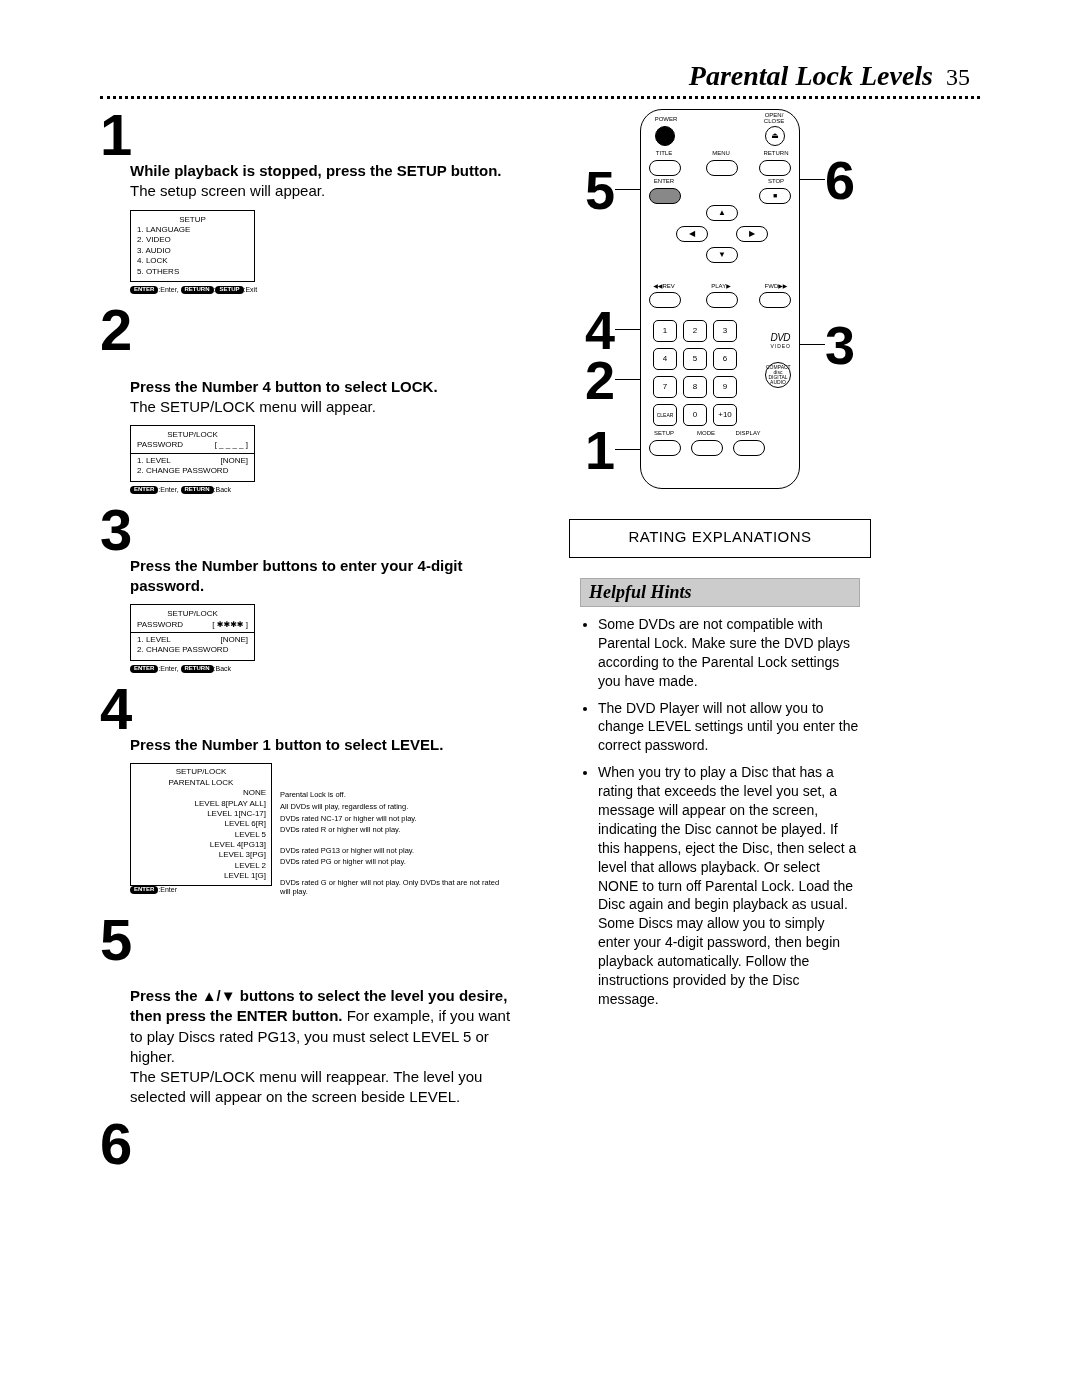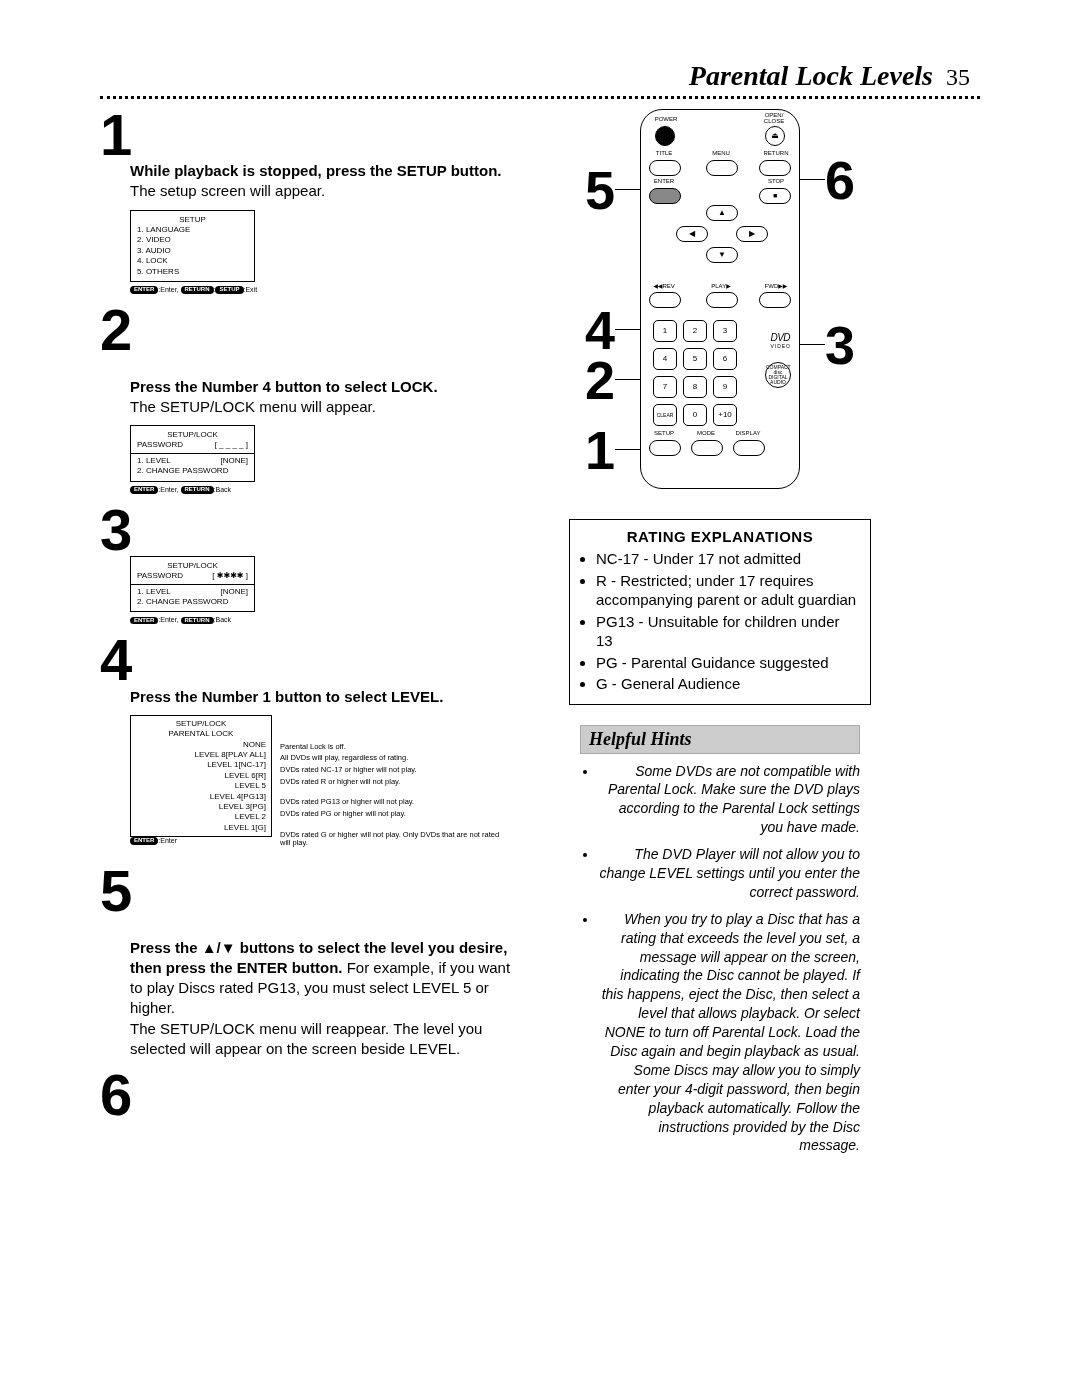--- a/index.html
+++ b/index.html
@@ -164,21 +164,21 @@
   
   .rating-box {
     border:1.5px solid #000;
     padding: 8px 10px;
     font-size:15px;
     margin-bottom: 20px;
     width: 280px;
     margin-left:auto;margin-right:auto;
   }
   .rating-box .title {
-    font-weight:bold;
+    font-weight:normal;
     text-align:center;
     margin-bottom:4px;
     letter-spacing:0.5px;
   }
   .rating-box ul { margin:0; padding-left:16px; }
   .rating-box li { margin-bottom:2px; line-height:1.3;}
 
   .hints {
     width: 280px;
     margin-left:auto;margin-right:auto;
@@ -189,24 +189,22 @@
     font-weight:bold;
     font-family:"Times New Roman", serif;
     font-size:18px;
     padding: 3px 8px;
     border:1px solid #aaa;
     margin-bottom:8px;
   }
   .hints ul {
     margin:0;
     padding-left: 18px;
-    font-style:italic;
     font-size:14px;
     line-height:1.35;
-    text-align:right;
   }
   .hints li { margin-bottom: 8px;}
 
   
   .dvd-logo {
     position:absolute;
     right:8px;
     top:222px;
     font-size:10px;
     font-weight:normal;
@@ -290,20 +288,23 @@
               <span></span>
             </div>
         </div>
         <div class="menu-caption">
           <span class="pill">ENTER</span><span>:Enter, </span><span class="pill">RETURN</span><span>:Back</span>
         </div>
       </div>
 
       <div class="step">
         <div class="step-num">3</div>
+        <p class="step-text">
+          <b>Press the Number buttons to enter your 4-digit password.</b>
+        </p>
         <div class="menu-box">
           <div class="center">SETUP/LOCK</div>
           <div class="row">
               <span>PASSWORD</span>
               <span>[ ✱✱✱✱ ]</span>
             </div>
           <hr>
           <div class="row">
               <span>1. LEVEL</span>
               <span>[NONE]</span>
@@ -474,27 +475,20 @@
             <span class="sub">VIDEO</span>
           </div>
           <div class="cd-logo" style="white-space:pre-line;">COMPACT
 disc
 DIGITAL AUDIO</div>
         </div>
       </div>
 
       <div class="rating-box">
         <div class="title">RATING EXPLANATIONS</div>
-        <ul>
-          <li>NC-17 - Under 17 not admitted</li>
-          <li>R - Restricted; under 17 requires accompanying parent or adult guardian</li>
-          <li>PG13 - Unsuitable for children under 13</li>
-          <li>PG - Parental Guidance suggested</li>
-          <li>G - General Audience</li>
-        </ul>
       </div>
 
       <div class="hints">
         <div class="hints-title">Helpful Hints</div>
         <ul>
           <li>Some DVDs are not compatible with Parental Lock. Make sure the DVD plays according to the Parental Lock settings you have made.</li>
           <li>The DVD Player will not allow you to change LEVEL settings until you enter the correct password.</li>
           <li>When you try to play a Disc that has a rating that exceeds the level you set, a message will appear on the screen, indicating the Disc cannot be played. If this happens, eject the Disc, then select a level that allows playback. Or select NONE to turn off Parental Lock. Load the Disc again and begin playback as usual. Some Discs may allow you to simply enter your 4-digit password, then begin playback automatically. Follow the instructions provided by the Disc message.</li>
         </ul>
       </div>

